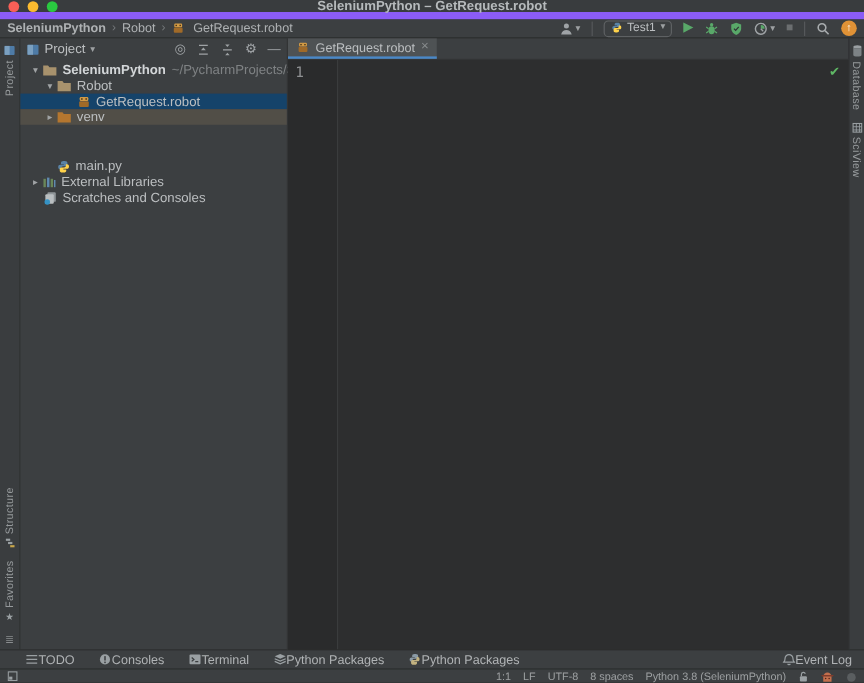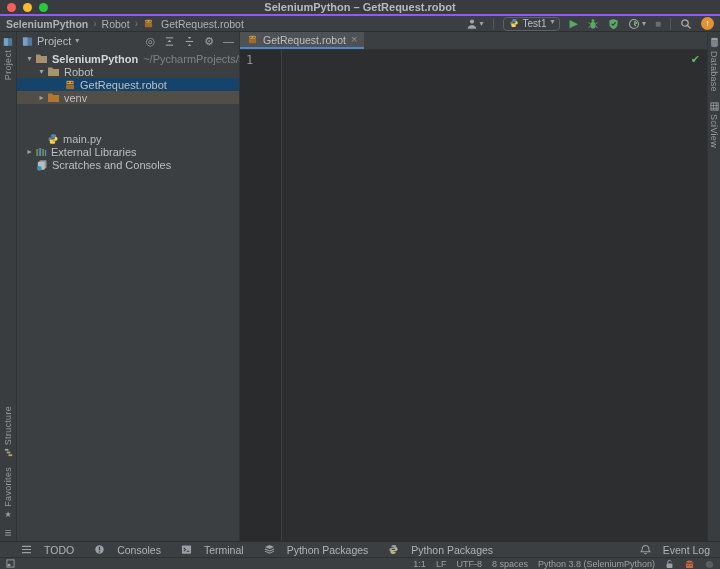--- a/index.html
+++ b/index.html
@@ -1,21 +1,21 @@
 <!DOCTYPE html>
 <html><head>
 <meta charset="utf-8">
 <style>
   * { margin:0; padding:0; box-sizing:border-box; }
   html,body { width:720px; height:569px; overflow:hidden; background:#2b2b2b;
     font-family:"Liberation Sans", sans-serif; -webkit-font-smoothing:antialiased; }
   svg { display:block; }
 
   
-  .titlebar { height:16px; background:#393c3e; border-bottom:2px solid #8b5cf6;
+  .titlebar { height:16px; background:#393c3e; border-bottom:6px solid #8b5cf6;
     position:relative; display:flex; align-items:center; }
   .lights { display:flex; gap:7px; margin-left:7px; }
   .light { width:9px; height:9px; border-radius:50%; }
   .light.red{background:#f95f57;} .light.yellow{background:#fcbb2f;} .light.green{background:#2ac840;}
   .win-title { position:absolute; left:0; right:0; text-align:center; font-size:11px;
     font-weight:bold; color:#b6babc; pointer-events:none; }
 
   
   .navbar { height:16px; background:#3c3f41; border-bottom:1px solid #2c2e2f;
     display:flex; align-items:center; justify-content:space-between; padding:0 6px; }
@@ -77,21 +77,21 @@
   .gutter { width:42px; background:#2a2b2c; border-right:1px solid #3f4142;
     padding:3px 0 0 6px; font-family:"DejaVu Sans Mono", monospace;
     font-size:12px; color:#8f9193; }
   .code-area { flex:1; background:#2d2e2f; }
   .inspect-ok { position:absolute; top:3px; right:7px; color:#5fb865; font-size:11px; }
 
   
   .twbar { height:16px; background:#3c3f41; border-top:1px solid #2c2e2f;
     display:flex; align-items:center; gap:20px; padding:0 10px 0 21px;
     font-size:10.5px; color:#b0b3b5; }
-  .twitem { display:flex; align-items:center; gap:12px; }
+  .twitem { display:flex; align-items:center; gap:0; }
   .twitem.right { margin-left:auto; }
 
   
   .statusbar { height:12px; background:#3c3f41; border-top:1px solid #2e3031;
     display:flex; align-items:center; font-size:9px; color:#9da0a2; padding:0 6px; }
   .sb-right { margin-left:auto; display:flex; align-items:flex-end; gap:10px; }
   .icon { flex:none; }
 </style>
 </head>
 <body>

